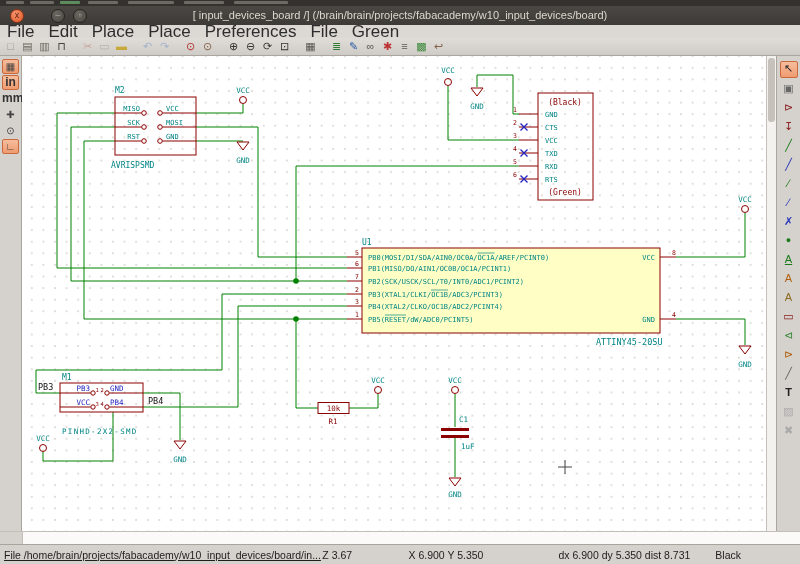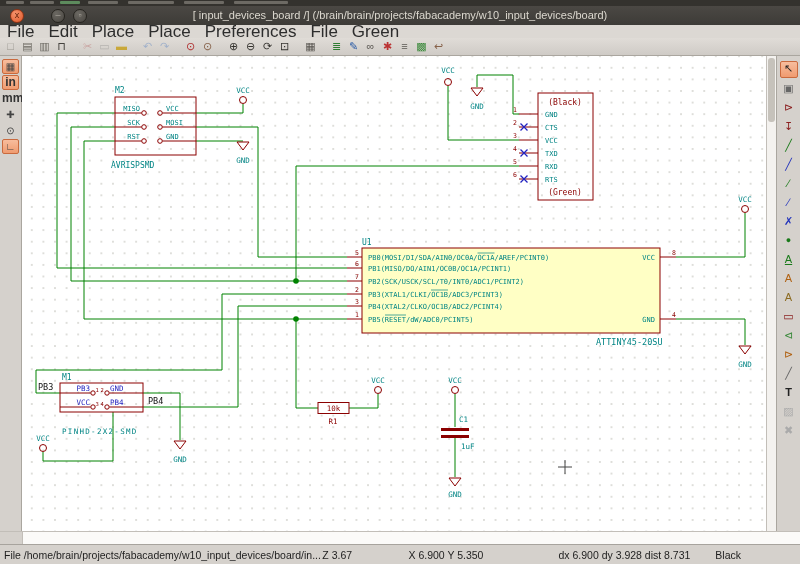--- a/index.html
+++ b/index.html
@@ -43,21 +43,21 @@
   .canvas svg{position:absolute;left:0;top:0;}
   .vscroll{width:10px;background:#f4f2ef;border-left:1px solid #c2beb8;box-sizing:border-box;position:relative;}
   .vthumb{position:absolute;left:1px;top:2px;width:7px;height:64px;background:#c6c2bb;border-radius:3px;}
   
   .hscroll{position:absolute;left:0;top:531px;width:800px;height:13px;background:#fbfaf8;
            border-top:1px solid #c2beb8;box-sizing:border-box;}
   .hcorner{position:absolute;left:0;top:0;width:22px;height:12px;background:#d5d1cc;border-right:1px solid #c2beb8;}
   .statusbar{position:absolute;left:0;top:544px;width:800px;height:20px;background:#d5d1cc;
              border-top:1px solid #a7a39d;display:flex;align-items:center;font-size:10.5px;color:#1e1e1e;
              box-sizing:border-box;padding:0 4px;}
-  .st-path{width:345px;white-space:nowrap;overflow:hidden;}
+  .st-path{width:345px;white-space:nowrap;overflow:hidden;text-decoration:underline;}
   .st-zoom{width:50px;}
   .st-cursor{margin-left:40px;width:130px;}
   .st-delta{margin-left:30px;width:170px;}
   .st-units{margin-left:auto;margin-right:55px;}
   
   text{font-family:"DejaVu Sans Mono",monospace;}
   .t-teal{fill:#008484;}
 </style>
 </head>
 <body>
@@ -367,17 +367,17 @@
   </div>
 
   <div class="hscroll">
     <div class="hcorner"></div>
   </div>
 
   <div class="statusbar">
     <span class="st-path">File /home/brain/projects/fabacademy/w10_input_devices/board/in...</span>
     <span class="st-zoom">Z 3.67</span>
     <span class="st-cursor">X 6.900 Y 5.350</span>
-    <span class="st-delta">dx 6.900 dy 3.928 dist 8.731</span>
+    <span class="st-delta">dx 6.900 dy 5.350 dist 8.731</span>
     <span class="st-units">Black</span>
   </div>
 
 </div>
 
 </body></html>

